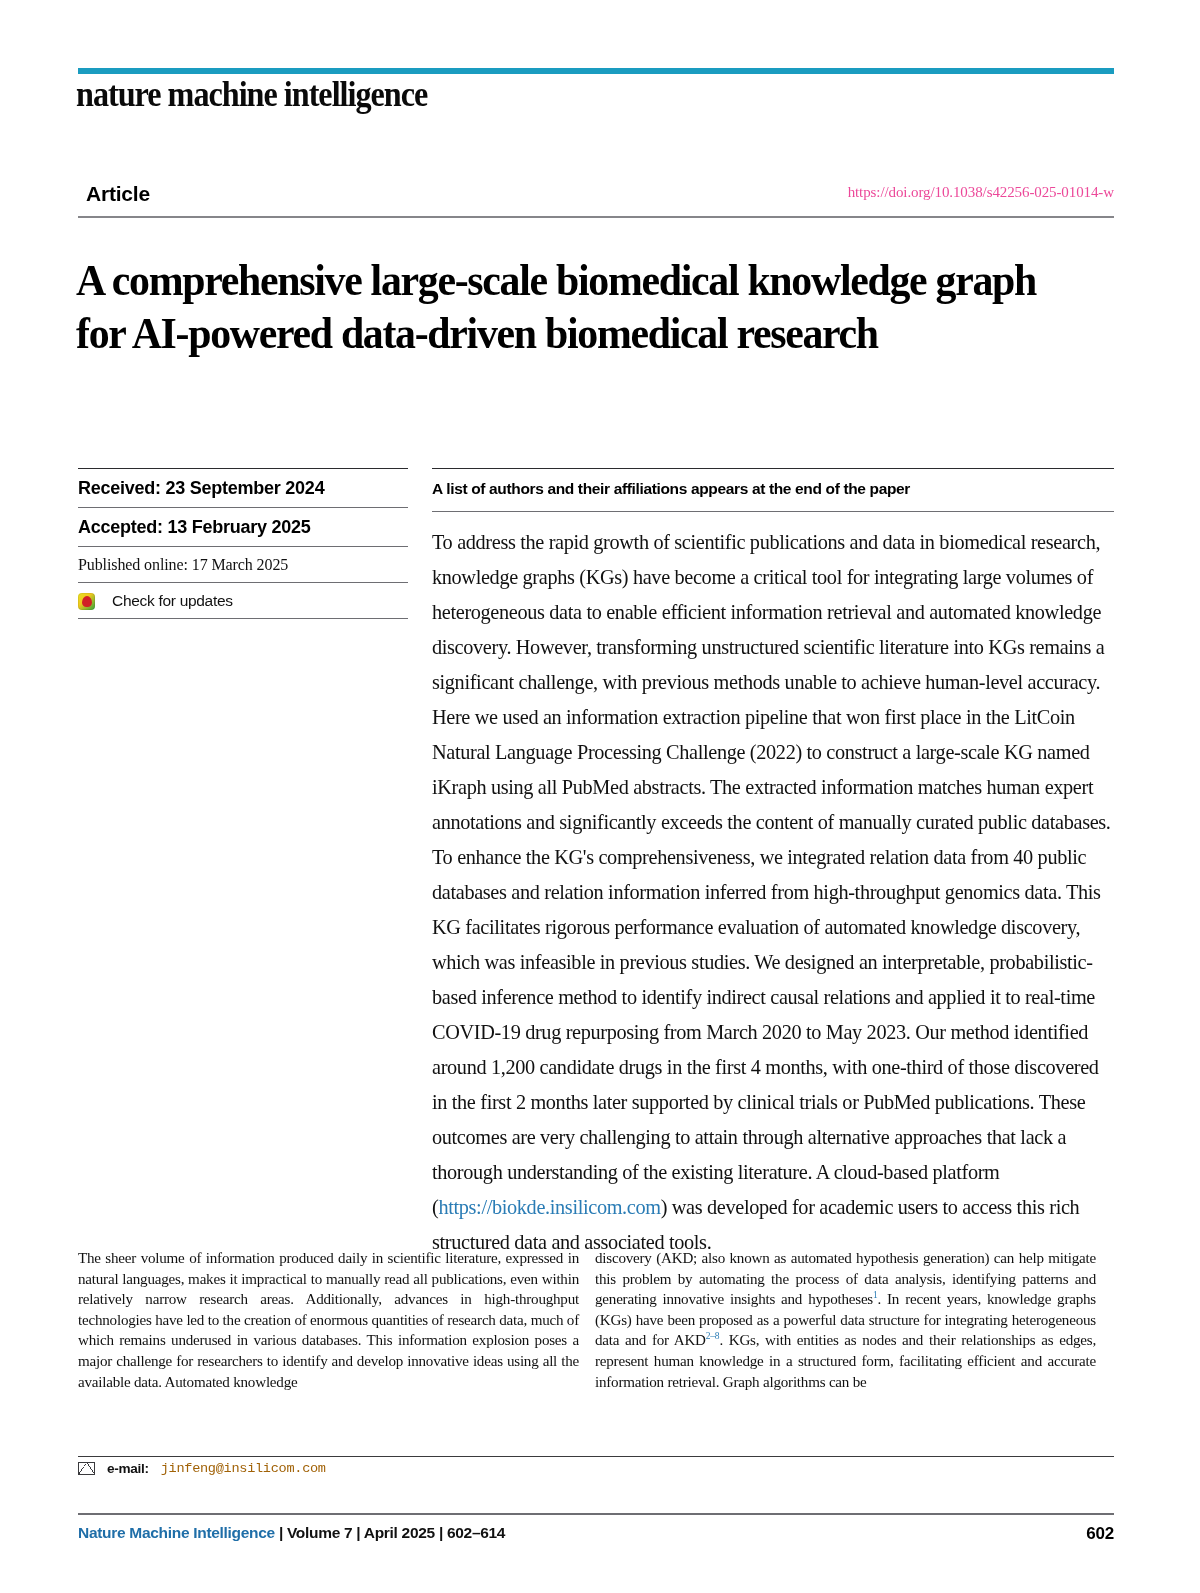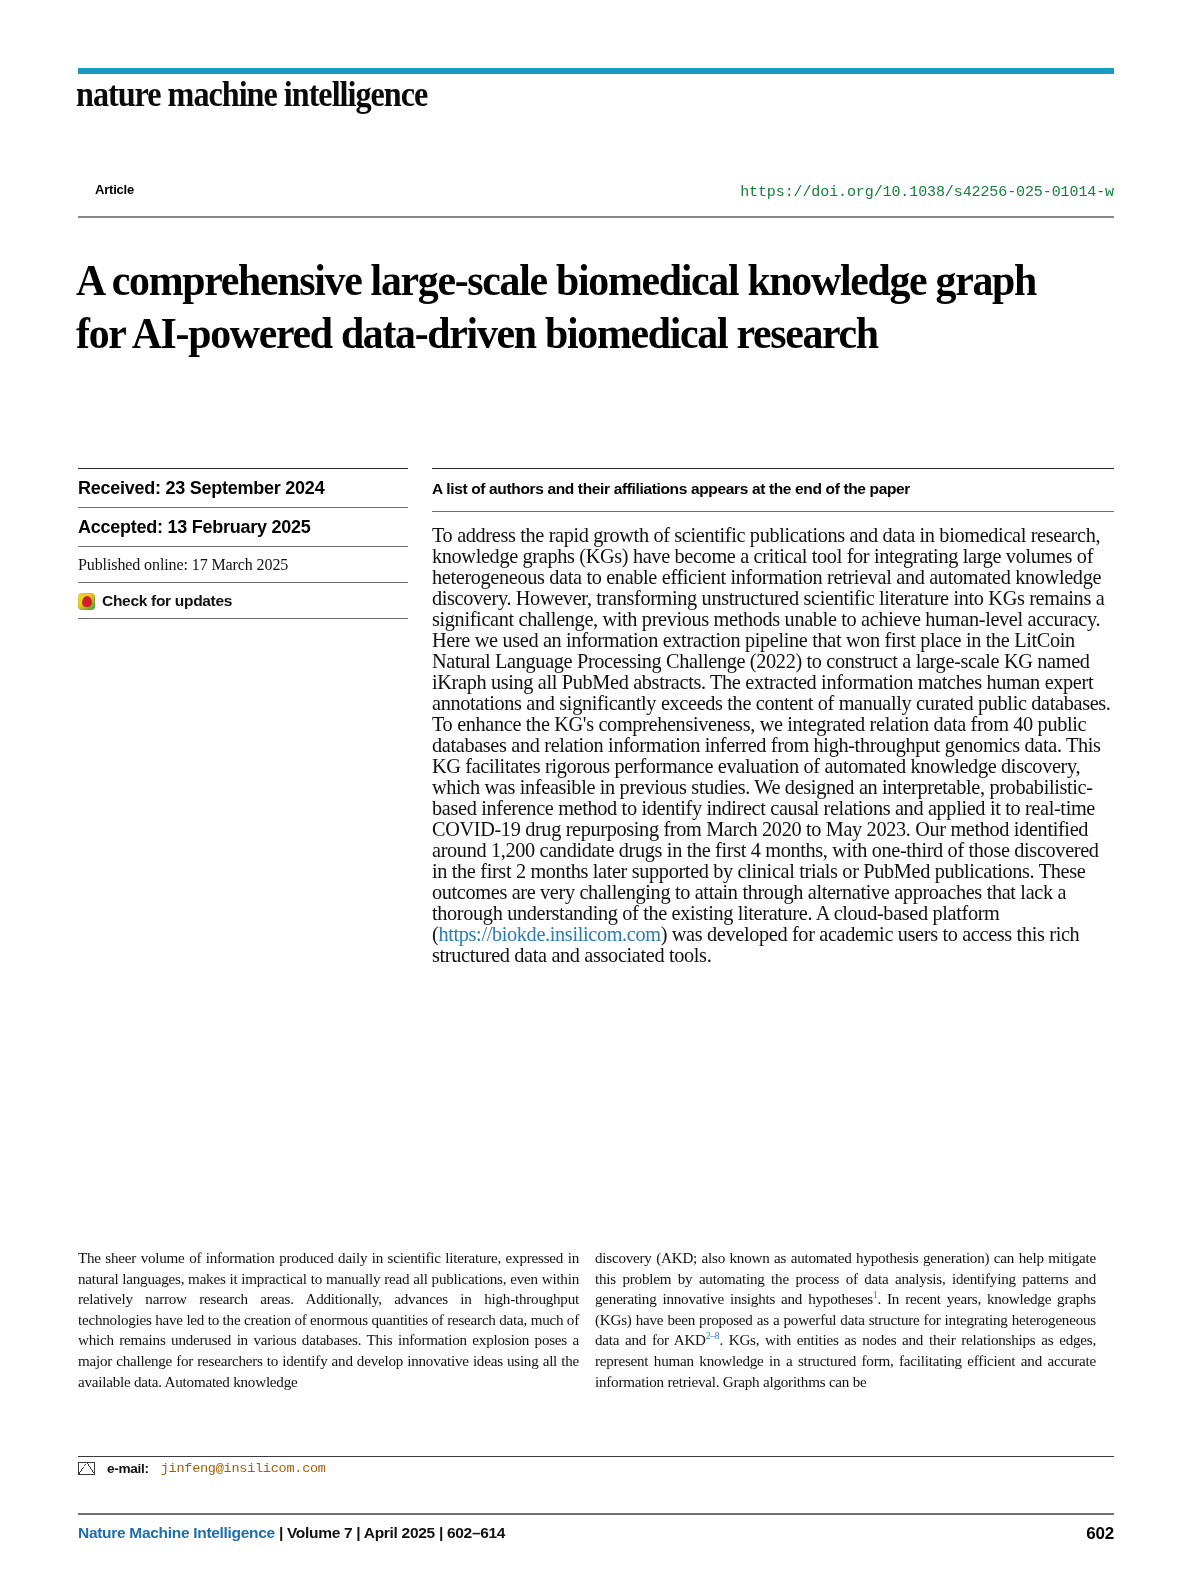--- a/index.html
+++ b/index.html
@@ -50,36 +50,36 @@
   
   .article-row {
     position: absolute;
     left: 78px;
     top: 182px;
     width: 1036px;
     height: 24px;
   }
   .article-label {
     position: absolute;
-    left: 17px;
+    left: 8px;
     top: 0;
     font-family: "Liberation Sans", sans-serif;
     font-weight: 700;
-    font-size: 13px;
+    font-size: 21px;
     letter-spacing: -0.2px;
     color: #000;
   }
   .doi-link {
     position: absolute;
     right: 0;
     top: 2px;
-    font-family: Liberation Mono, monospace;
+    font-family: Liberation Serif, serif;
     font-weight: 400;
     font-size: 15px;
-    color: #15803d;
+    color: #ec4899;
     letter-spacing: -0.1px;
     text-decoration: none;
     white-space: nowrap;
   }
 
   
   .rule-top {
     position: absolute;
     left: 78px;
     top: 216px;
@@ -127,23 +127,23 @@
     font-family: "Liberation Serif", serif;
     font-weight: 400;
     font-size: 16px;
     letter-spacing: -0.1px;
     color: #111;
     text-align: center;
   }
   .meta-updates {
     display: flex;
     align-items: center;
-    gap: 7px;
-    font-family: "Liberation Sans", sans-serif;
-    font-weight: 700;
+    gap: 17px;
+    font-family: "Liberation Sans", sans-serif;
+    font-weight: 400;
     font-size: 15.5px;
     letter-spacing: -0.3px;
     color: #111;
   }
   .crossmark {
     width: 17px;
     height: 17px;
     border-radius: 4px;
     background: linear-gradient(135deg, #e8e020 0%, #f0c81e 40%, #34a23c 100%);
     position: relative;
@@ -178,21 +178,21 @@
     font-weight: 700;
     font-size: 15.5px;
     letter-spacing: -0.35px;
     color: #000;
   }
   .abstract {
     border-top: 1.3px solid #6e6e73;
     padding-top: 13px;
     font-family: "Liberation Serif", serif;
     font-size: 20.3px;
-    line-height: 21px;
+    line-height: 35px;
     letter-spacing: -0.35px;
     color: #111;
     text-align: left;
   }
   .abstract a {
     color: #2a7cb5;
     text-decoration: none;
   }
 
   

